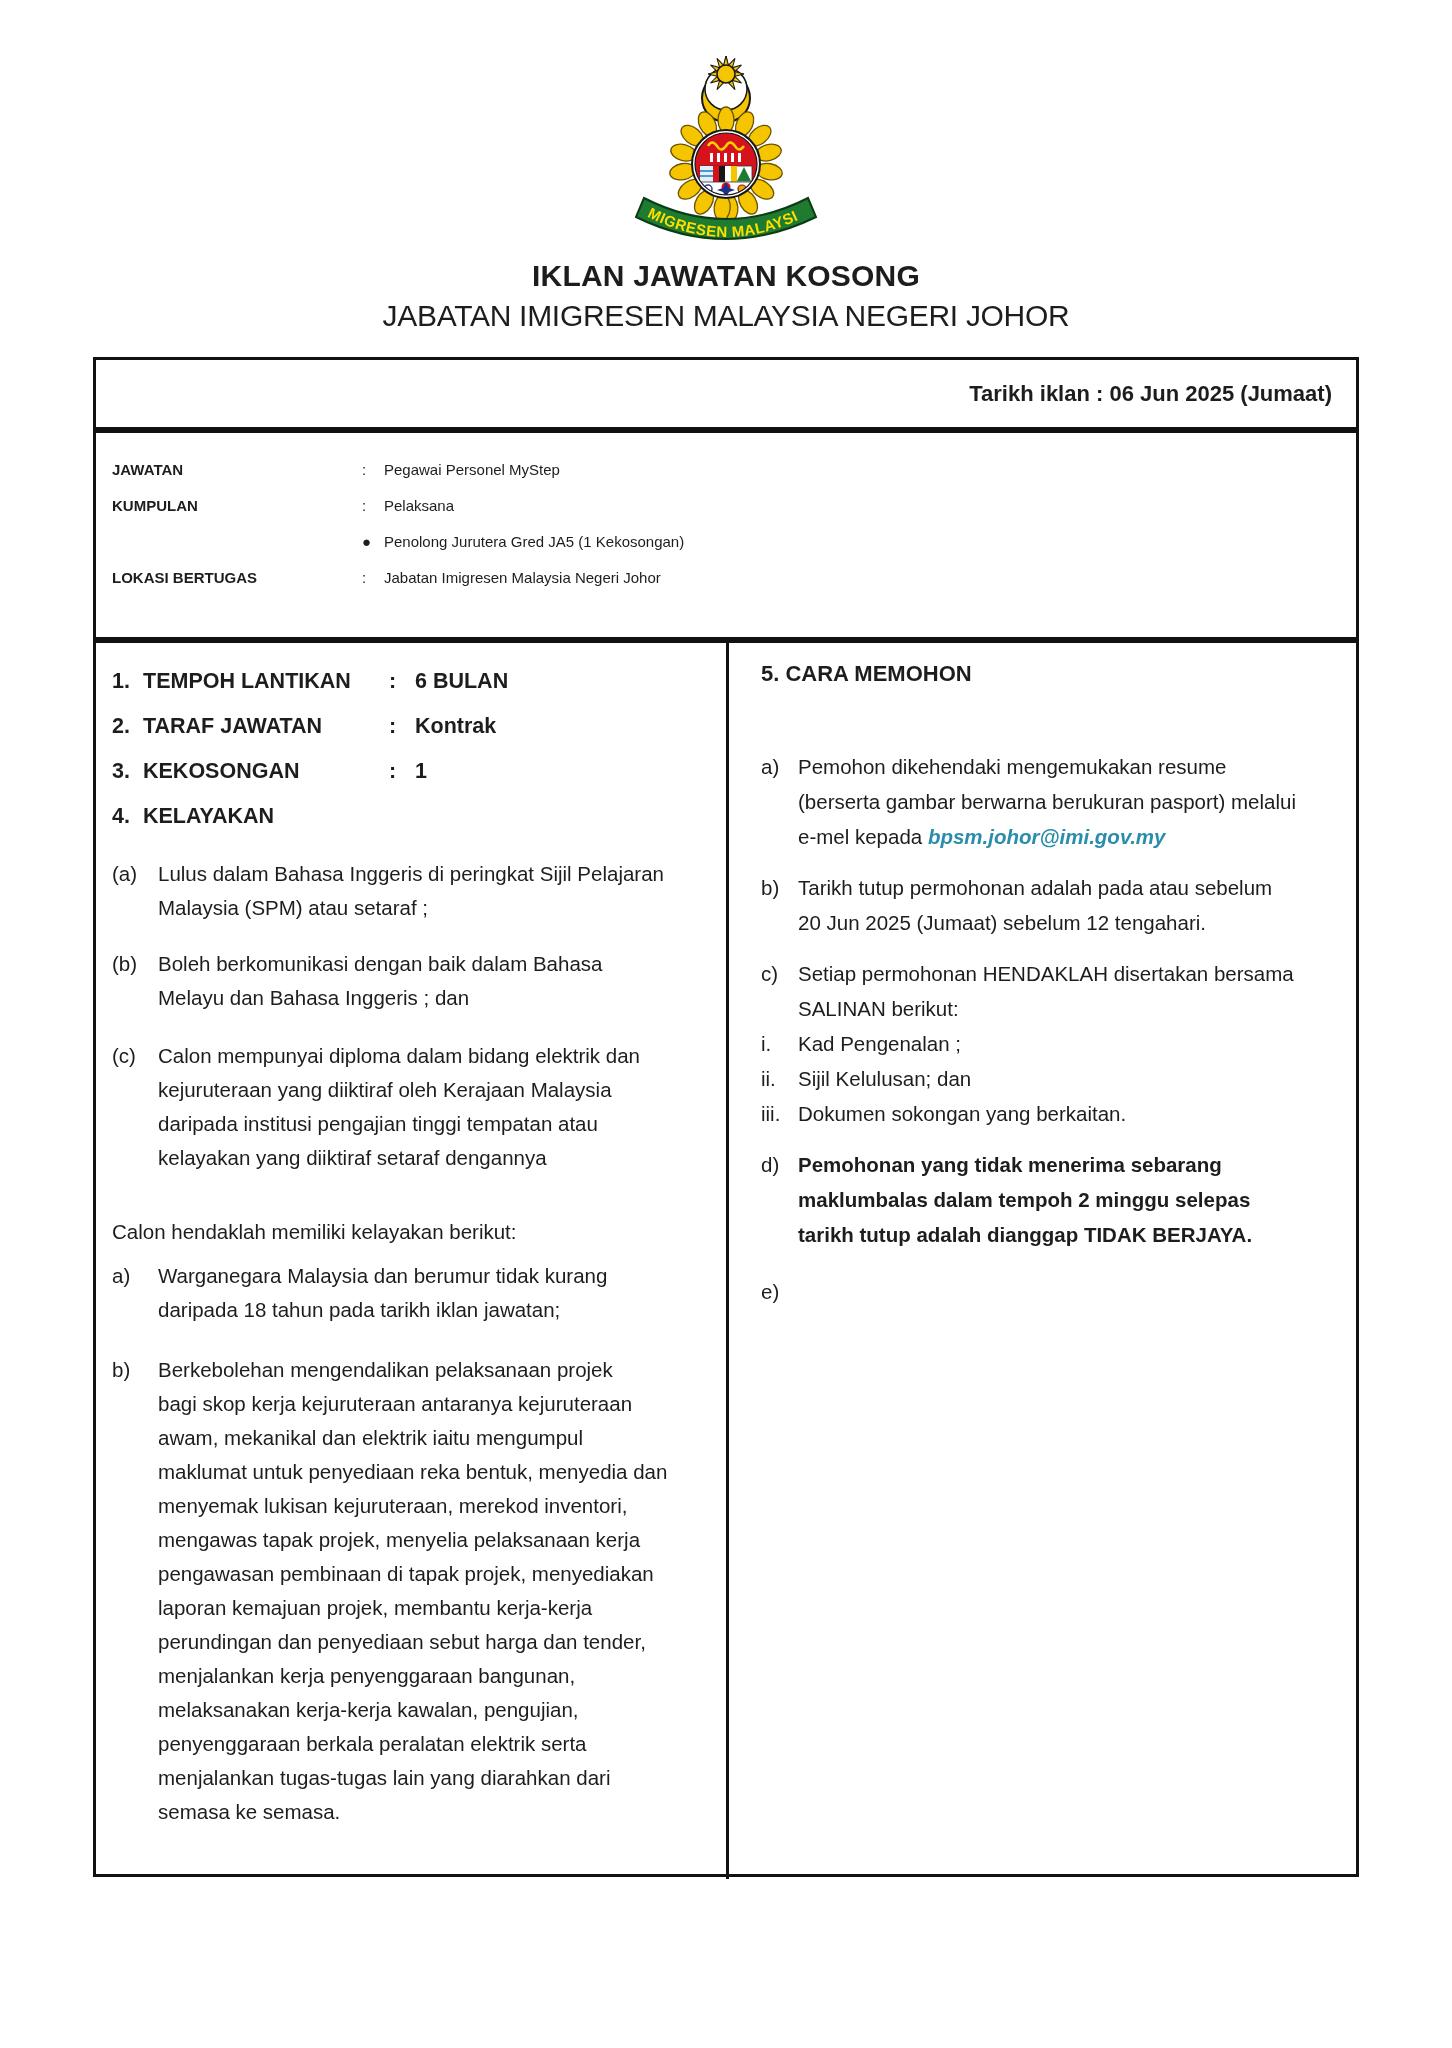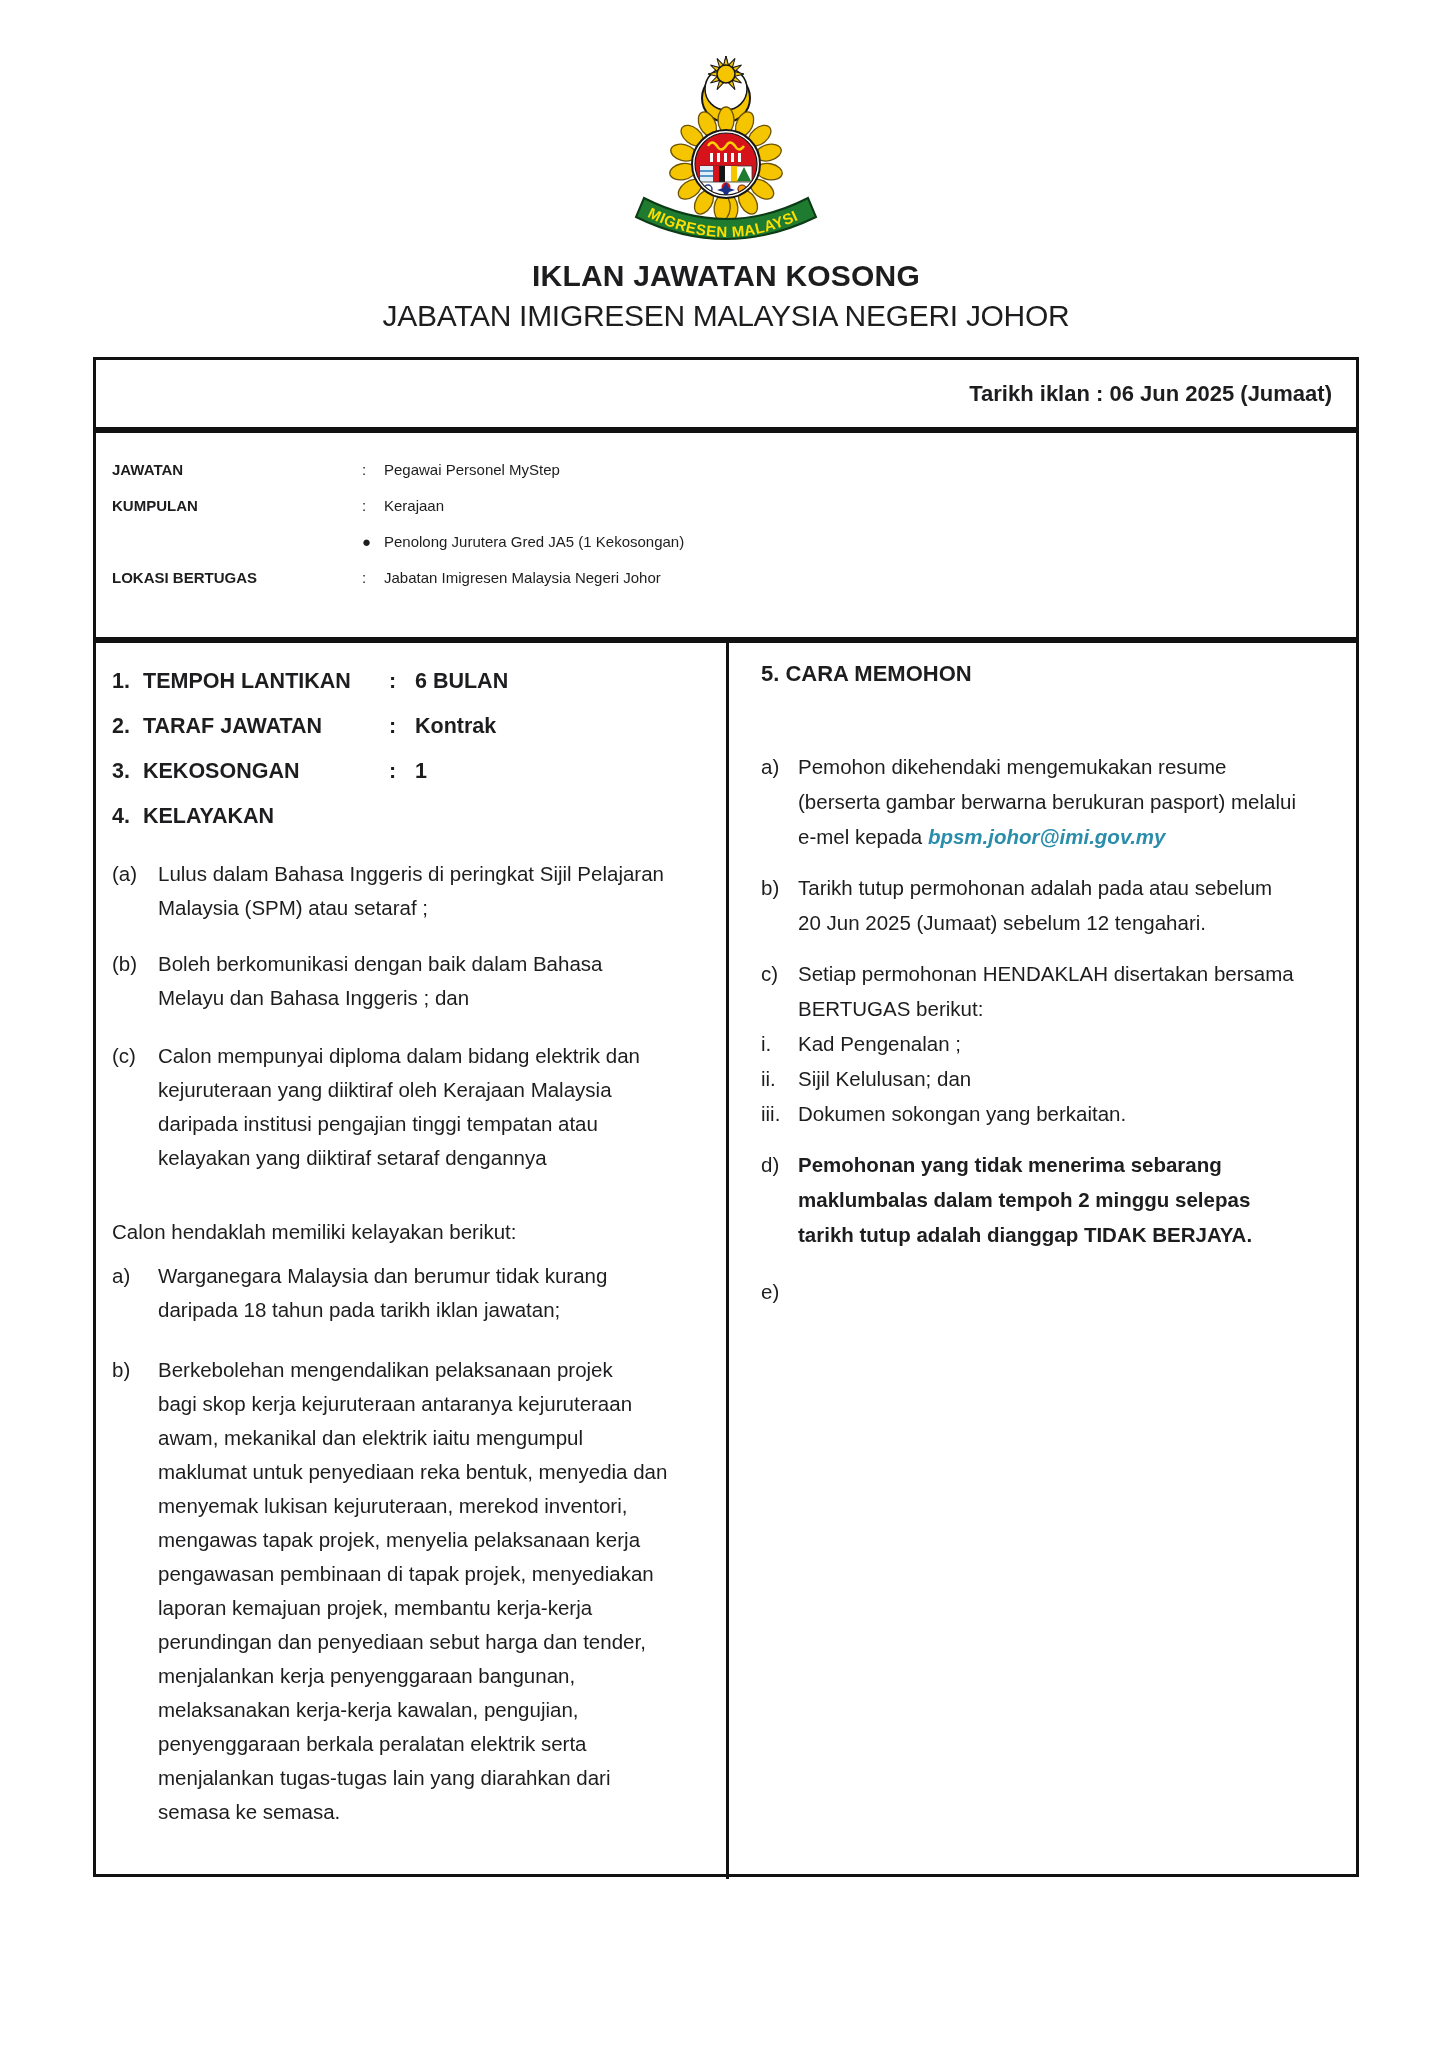--- a/index.html
+++ b/index.html
@@ -193,21 +193,21 @@
 
     <div class="row-pos">
       <div class="prow">
         <span class="plabel">JAWATAN</span>
         <span class="psep">:</span>
         <span class="pval">Pegawai Personel MyStep</span>
       </div>
       <div class="prow">
         <span class="plabel">KUMPULAN</span>
         <span class="psep">:</span>
-        <span class="pval">Kerajaan</span>
+        <span class="pval">Pelaksana</span>
       </div>
       <div class="prow">
         <span class="plabel"></span>
         <span class="psep">●</span>
         <span class="pval">Penolong Jurutera Gred JA5 (1 Kekosongan)</span>
       </div>
       <div class="prow">
         <span class="plabel">LOKASI BERTUGAS</span>
         <span class="psep">:</span>
         <span class="pval">Jabatan Imigresen Malaysia Negeri Johor</span>
@@ -296,21 +296,21 @@
 e-mel kepada </span><span class="seg-email" style="color: rgb(42, 141, 171);">bpsm.johor@imi.gov.my</span></span>
         </div>
         <div class="li li-cb">
           <span class="mk">b)</span>
           <span class="tx"><span>Tarikh tutup permohonan adalah pada atau sebelum
 20 Jun 2025 (Jumaat) sebelum 12 tengahari.</span></span>
         </div>
         <div class="li li-cc">
           <span class="mk">c)</span>
           <span class="tx"><span>Setiap permohonan HENDAKLAH disertakan bersama
-BERTUGAS berikut:</span></span>
+SALINAN berikut:</span></span>
         </div>
 
         <div class="li">
           <span class="mk">i.</span>
           <span class="tx">Kad Pengenalan ;</span>
         </div>
         <div class="li">
           <span class="mk">ii.</span>
           <span class="tx">Sijil Kelulusan; dan</span>
         </div>

